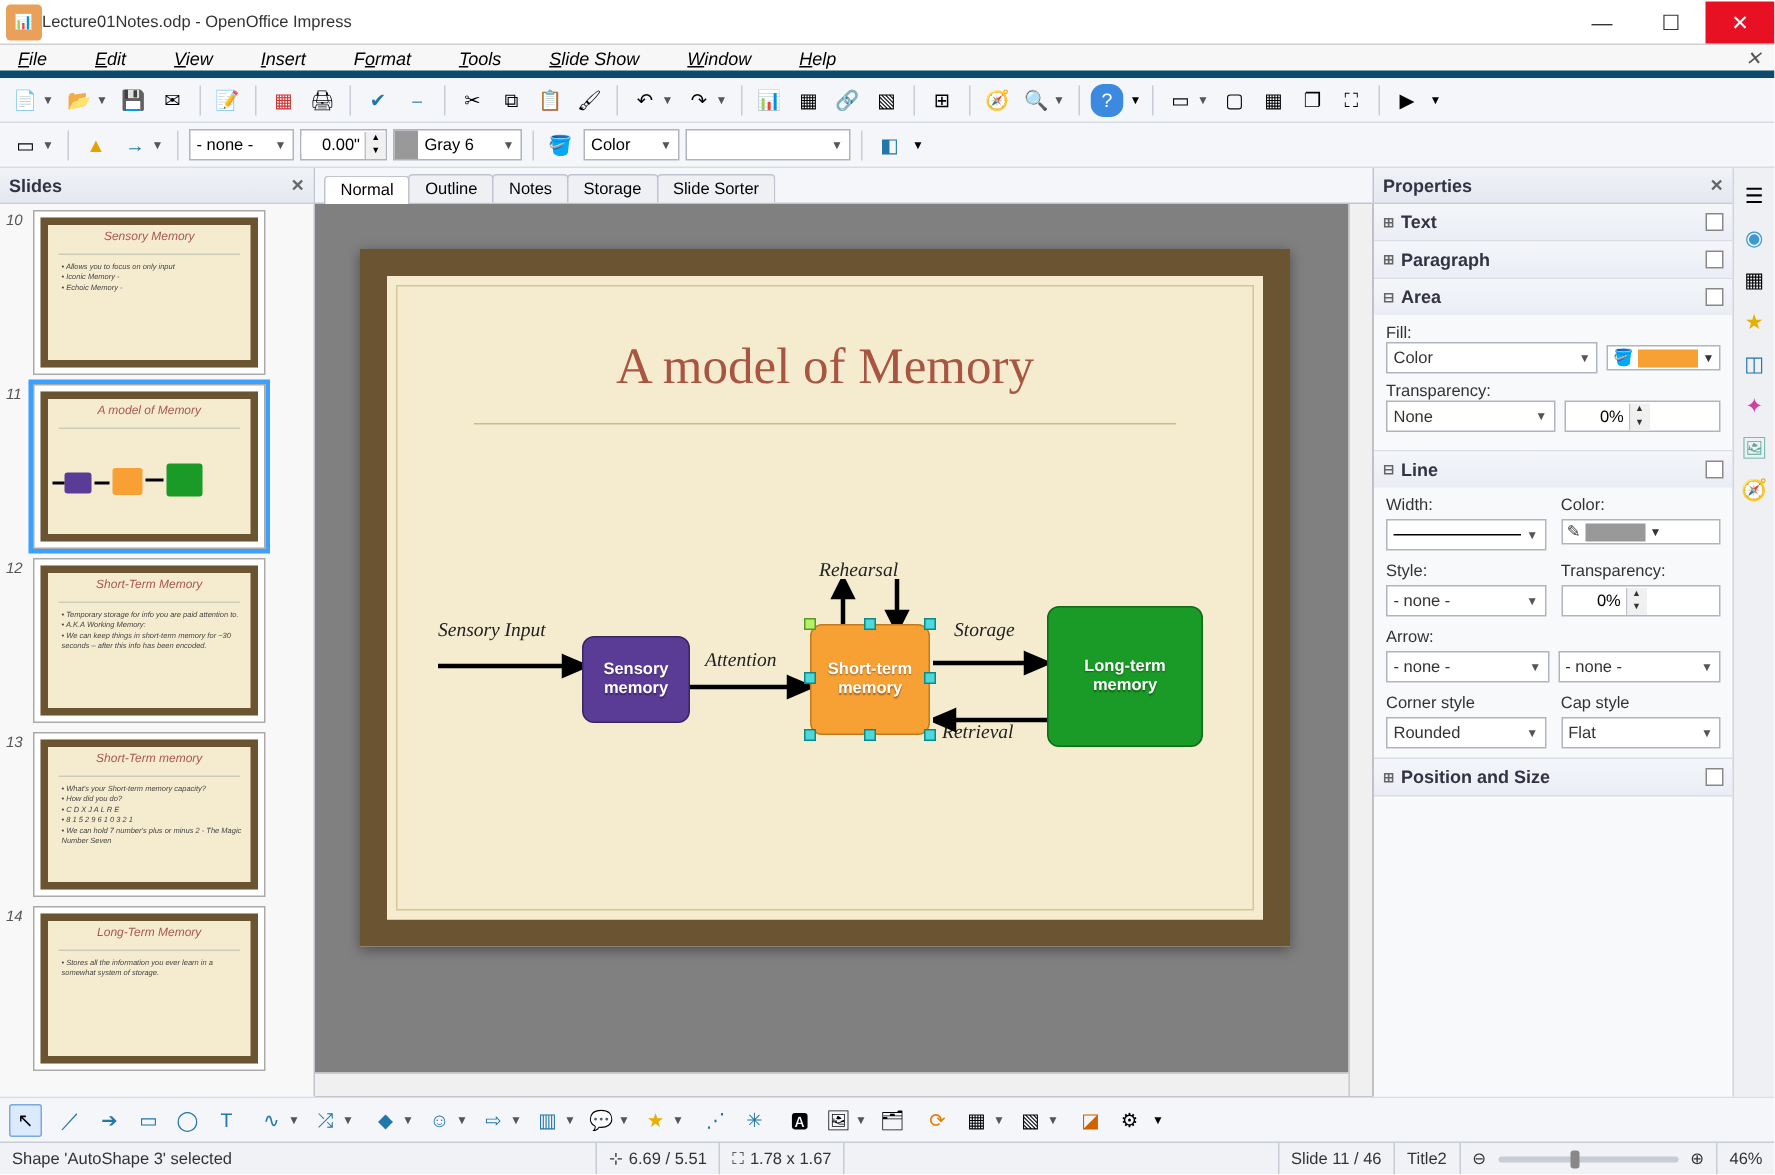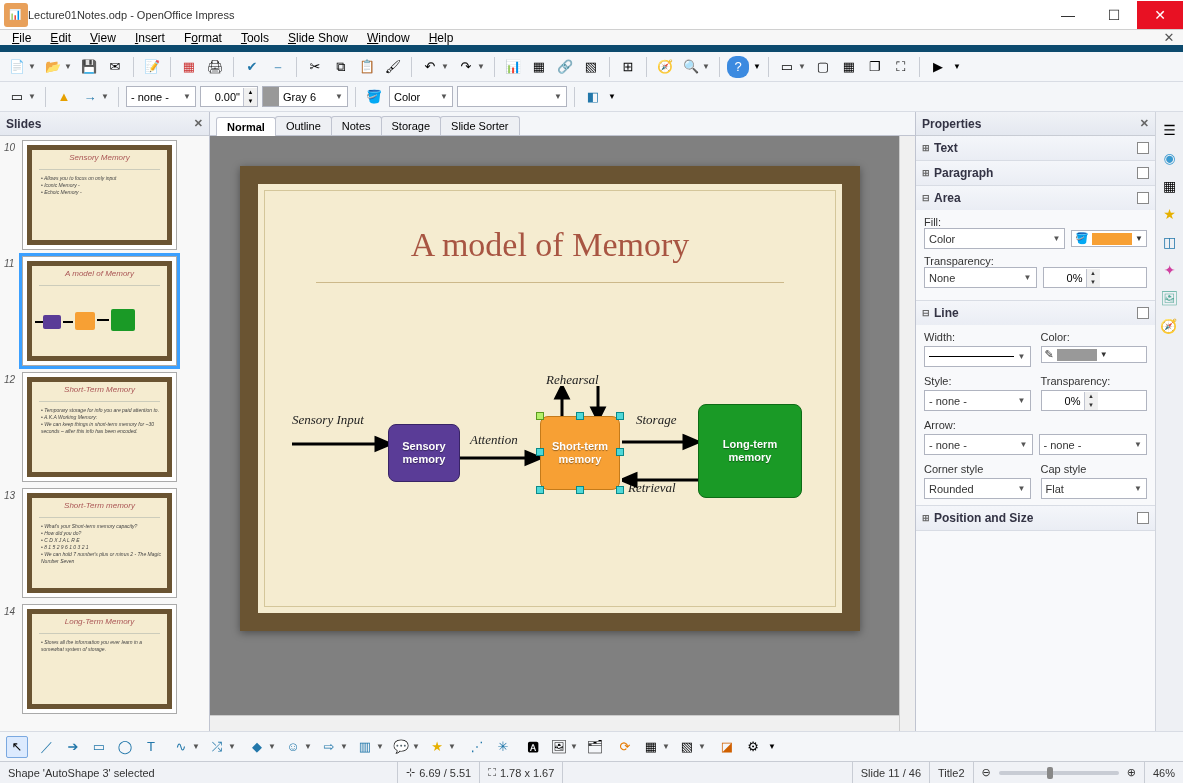--- a/index.html
+++ b/index.html
@@ -7,21 +7,21 @@
 
 
 .titlebar { height: 30px; background: linear-gradient(#fff, #fff); border-bottom: 1px solid #d0d0d0; display: flex; align-items: center; }
 .titlebar .app-icon { width: 24px; height: 24px; margin-left: 4px; background: #e8a05a; border-radius: 3px; display:flex; align-items:center; justify-content:center; font-size:10px;}
 .titlebar .title { flex: 1; text-align: left; color: #333; font-size: 11px; }
 .titlebar .winbtns { display: flex; }
 .titlebar .winbtn { width: 46px; height: 28px; display: flex; align-items: center; justify-content: center; font-size: 14px; color:#333;}
 .titlebar .winbtn.close { background: #e81123; color: #fff; }
 
 
-.menubar { height: 22px; background: #f7f7f7; display: flex; align-items: center; padding: 0 6px; gap: 7px; border-bottom:7px solid #0c4a6e;}
+.menubar { height: 22px; background: #f7f7f7; display: flex; align-items: center; padding: 0 6px; gap: 20px; border-bottom:5px solid #0c4a6e;font-style:italic;}
 .menubar .menu { padding: 2px 6px; cursor: default; }
 .menubar .menu u { text-decoration: underline; }
 .menubar .closer { margin-left: auto; width:16px; height:16px; display:flex; align-items:center; justify-content:center; font-size:13px; color:#555;}
 
 
 .toolbar { height: 30px; background: #f4f6f9; border-bottom: 1px solid #d8dce4; display: flex; align-items: center; padding: 0 6px; gap: 4px; }
 .toolbar .sep { width: 1px; height: 20px; background: #c8ccd4; margin: 0 3px; }
 .tbtn { width: 22px; height: 22px; border: 1px solid transparent; display: flex; align-items: center; justify-content: center; border-radius: 2px; font-size: 13px; }
 .tdrop { display:flex; align-items:center; }
 .tdrop .dd { width:10px; font-size:8px; color:#555; }
@@ -46,21 +46,21 @@
 .slide-thumb.selected { outline:3px solid #3ba0ff; }
 .thumb-frame { position:absolute; inset:4px; border:5px solid #6a5432; background:#f5ecd0;}
 .thumb-title { position:absolute; top:12px; left:0; right:0; text-align:center; color:#a55; font-size:8px;}
 .thumb-line { position:absolute; left:16px; right:16px; top:28px; height:1px; background:#ccb;}
 .thumb-content { position:absolute; top:34px; left:18px; right:14px; color:#444; font-size:5px; line-height:7px;}
 
 
 .editor { flex:1; display:flex; flex-direction:column; background:#fff;}
 .viewtabs { height:24px; display:flex; align-items:flex-end; padding-left:6px; border-bottom:1px solid #c0c4d0; background:#f4f6f9; gap:0;}
 .viewtab { padding:3px 10px; border:1px solid #c0c4d0; border-bottom:none; background:#eef0f4; font-size:11px; margin-right:-1px; border-radius:3px 3px 0 0;}
-.viewtab.active { background:#fff; font-weight:bold; position:relative; top:1px;}
+.viewtab.active { background:#fff; font-weight:normal; position:relative; top:1px;}
 .canvas-wrap { flex:1; background:#808080; position:relative; overflow:auto;}
 .canvas-scroll { position:absolute; right:0; top:0; bottom:0; width:16px; background:#f0f0f0; border-left:1px solid #ccc;}
 .canvas-scroll-h { position:absolute; left:0; right:16px; bottom:0; height:16px; background:#f0f0f0; border-top:1px solid #ccc;}
 .slide-canvas { position:absolute; left:30px; top:30px; width:620px; height:465px; background:#fff; box-shadow:0 2px 8px rgba(0,0,0,.4);}
 .slide-border { position:absolute; inset:0; border:18px solid #6a5432; }
 .slide-inner { position:absolute; inset:18px; background:#f5ecd0;}
 .slide-inner::before { content:""; position:absolute; inset:6px; border:1px solid #d4c69a;}
 .slide-title { position:absolute; top:42px; left:0; right:0; text-align:center; font-family:Georgia,serif; font-size:34px; color:#a85542;}
 .slide-divider { position:absolute; top:98px; left:58px; right:58px; height:1px; background:#ccb88a;}
 

